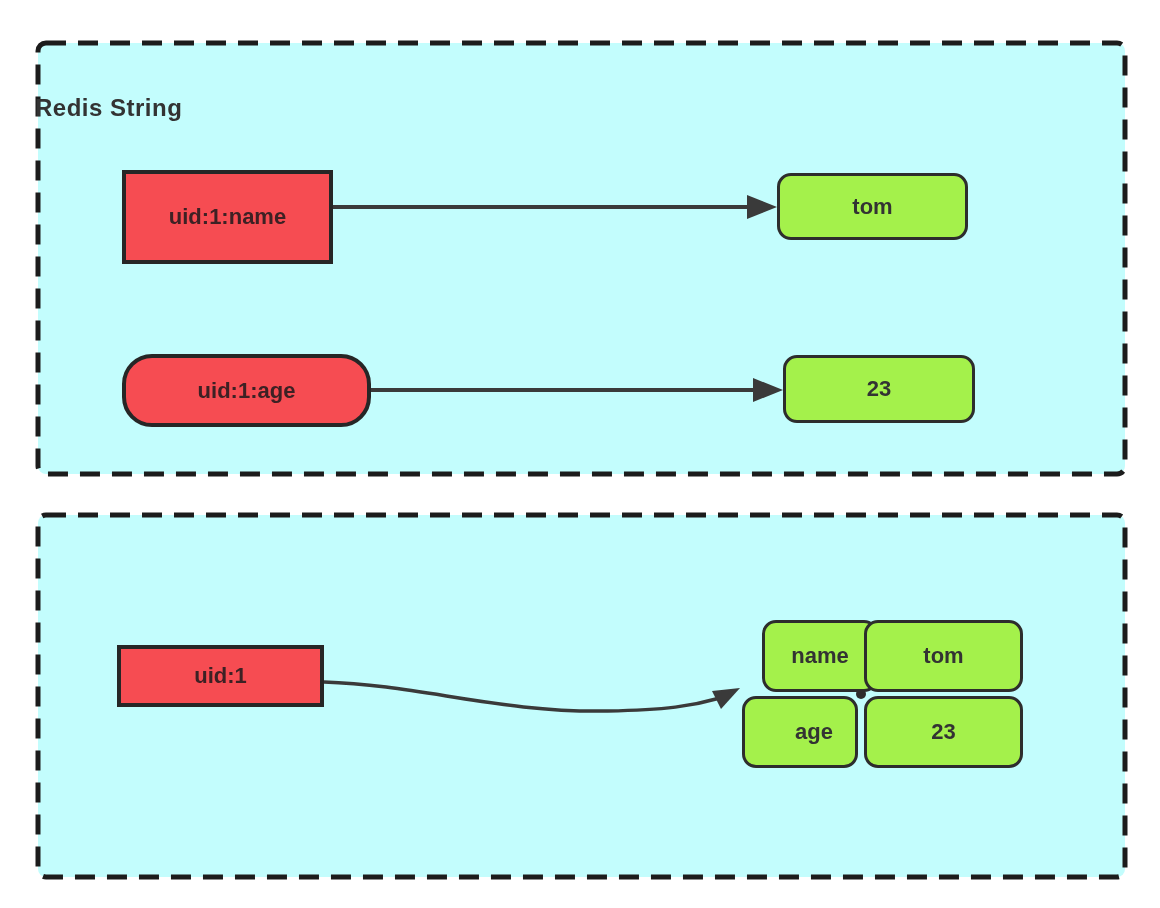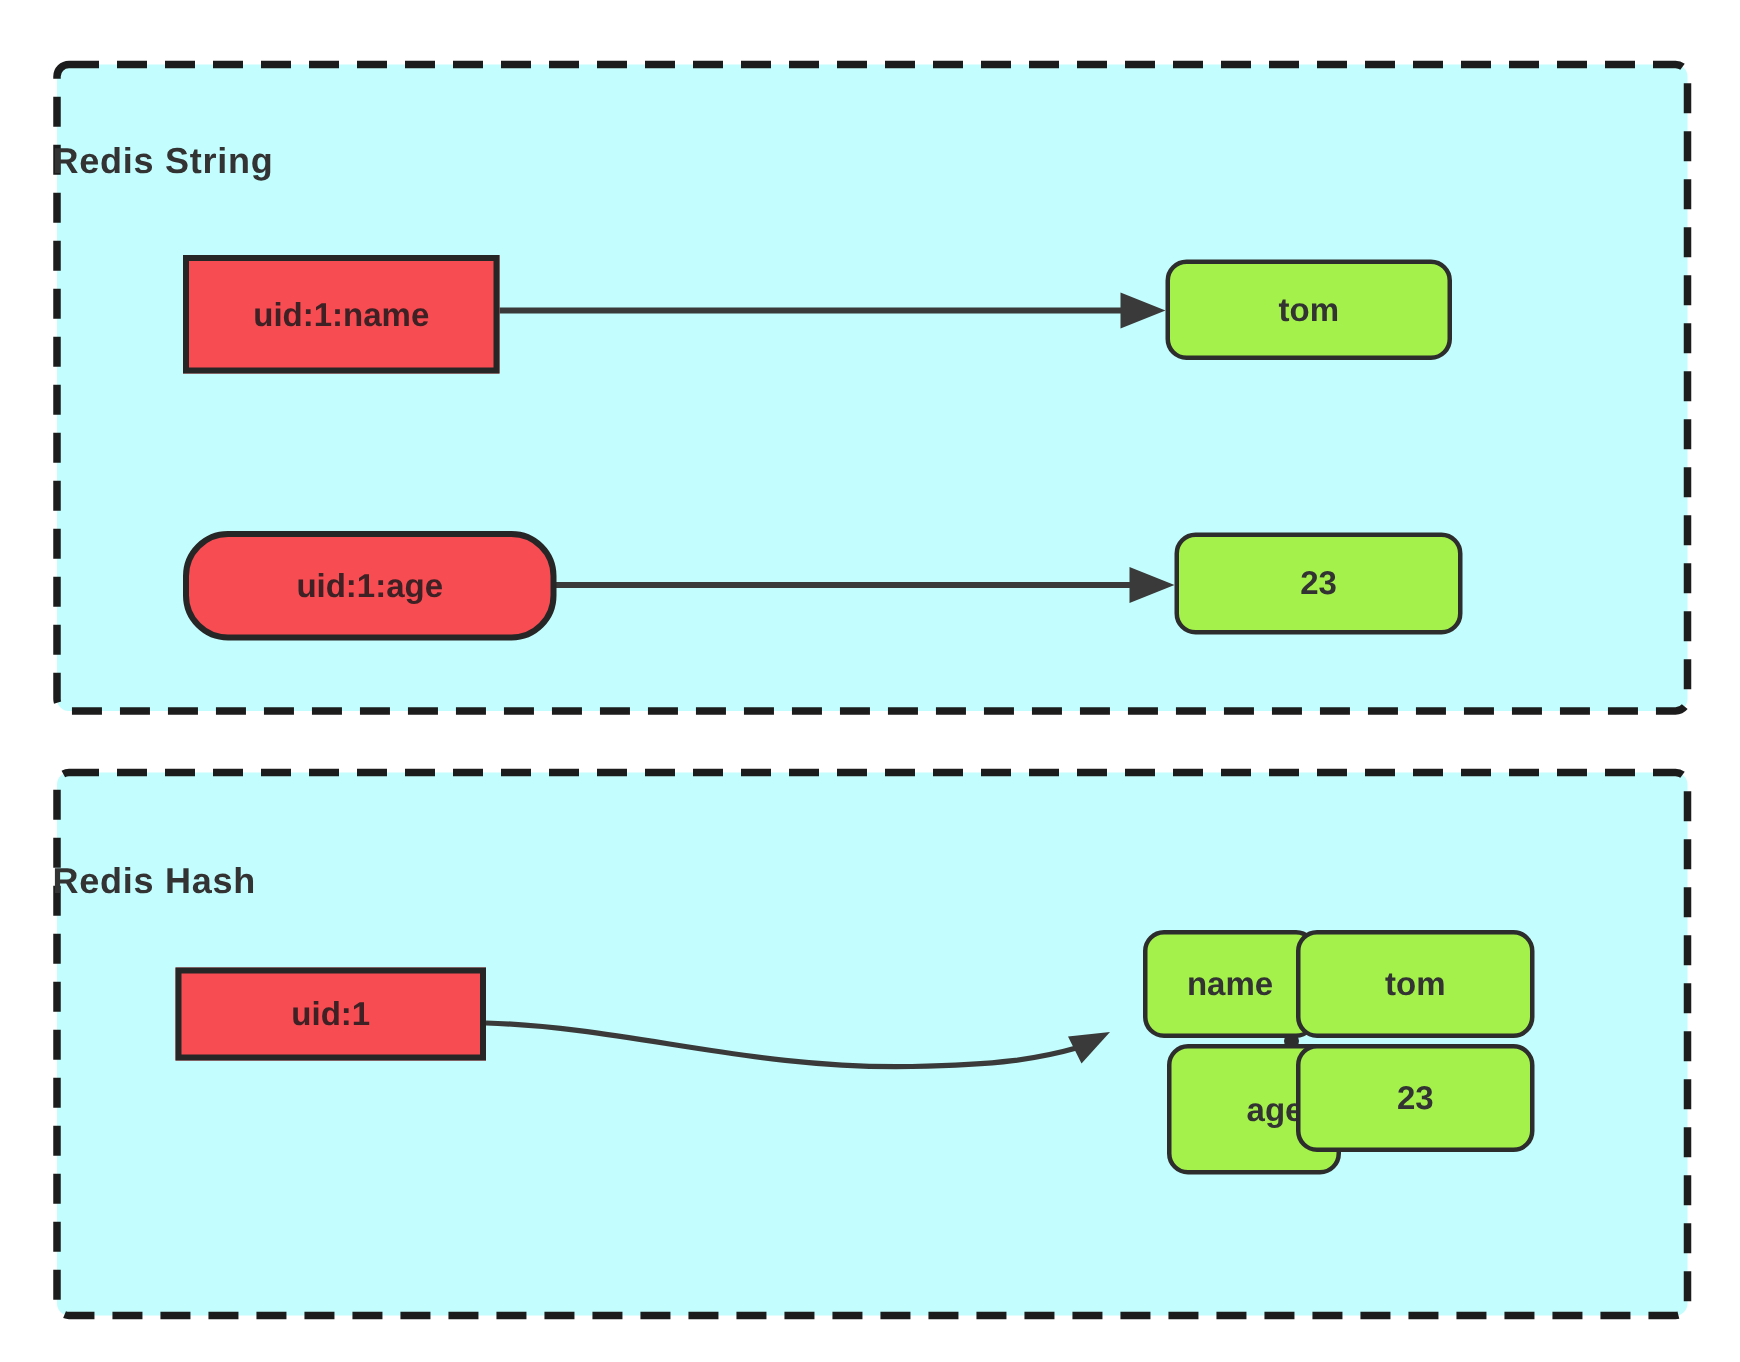--- a/index.html
+++ b/index.html
@@ -57,28 +57,28 @@
     background: var(--key-box-bg, #f64c52);
     border: 4px solid var(--key-box-border, #262626);
     color: var(--key-text, #3d2124);
   }
   .vbox {
     background: var(--value-box-bg, #a4f14b);
     border: 3px solid var(--value-box-border, #2d2d2d);
     border-radius: 14px;
     color: var(--value-text, #333333);
   }
-  .k1 { left: 122px; top: 170px; width: 211px; height: 79px; text-align: center; }
+  .k1 { left: 122px; top: 170px; width: 211px; height: 94px; text-align: center; }
   .v1 { left: 777px; top: 173px; width: 191px; height: 67px; }
   .k2 { left: 122px; top: 354px; width: 249px; height: 73px; border-radius: 30px; }
   .v2 { left: 783px; top: 355px; width: 192px; height: 68px; }
   .k3 { left: 117px; top: 645px; width: 207px; height: 62px; text-align: right; }
   .cell-name { left: 742px; top: 620px; width: 116px; height: 72px; margin-left: 20px; }
   .cell-tom  { left: 864px; top: 620px; width: 159px; height: 72px; }
-  .cell-age  { left: 778px; top: 696px; width: 116px; height: 87px; padding-left: 28px; }
+  .cell-age  { left: 742px; top: 696px; width: 116px; height: 72px; padding-left: 28px; }
   .cell-23   { left: 864px; top: 696px; width: 159px; height: 72px; }
 </style>
 </head>
 <body>
 
 <div class="canvas">
 
   <svg class="layer" viewBox="0 0 1160 908" xmlns="http://www.w3.org/2000/svg">
 
     <rect class="panel-rect" x="38" y="43" width="1087" height="431" rx="8"></rect>
@@ -103,21 +103,20 @@
   </svg>
 
   <div class="title t1">Redis String</div>
 
   <div class="box kbox k1">uid:1:name</div>
   <div class="box vbox v1">tom</div>
 
   <div class="box kbox k2">uid:1:age</div>
   <div class="box vbox v2">23</div>
 
-  <div class="title t2">Redis Hash</div>
 
   <div class="box kbox k3">uid:1</div>
 
   <div class="box vbox cell-name">name</div>
   <div class="box vbox cell-tom">tom</div>
   <div class="box vbox cell-age">age</div>
   <div class="box vbox cell-23">23</div>
 
 </div>
 

